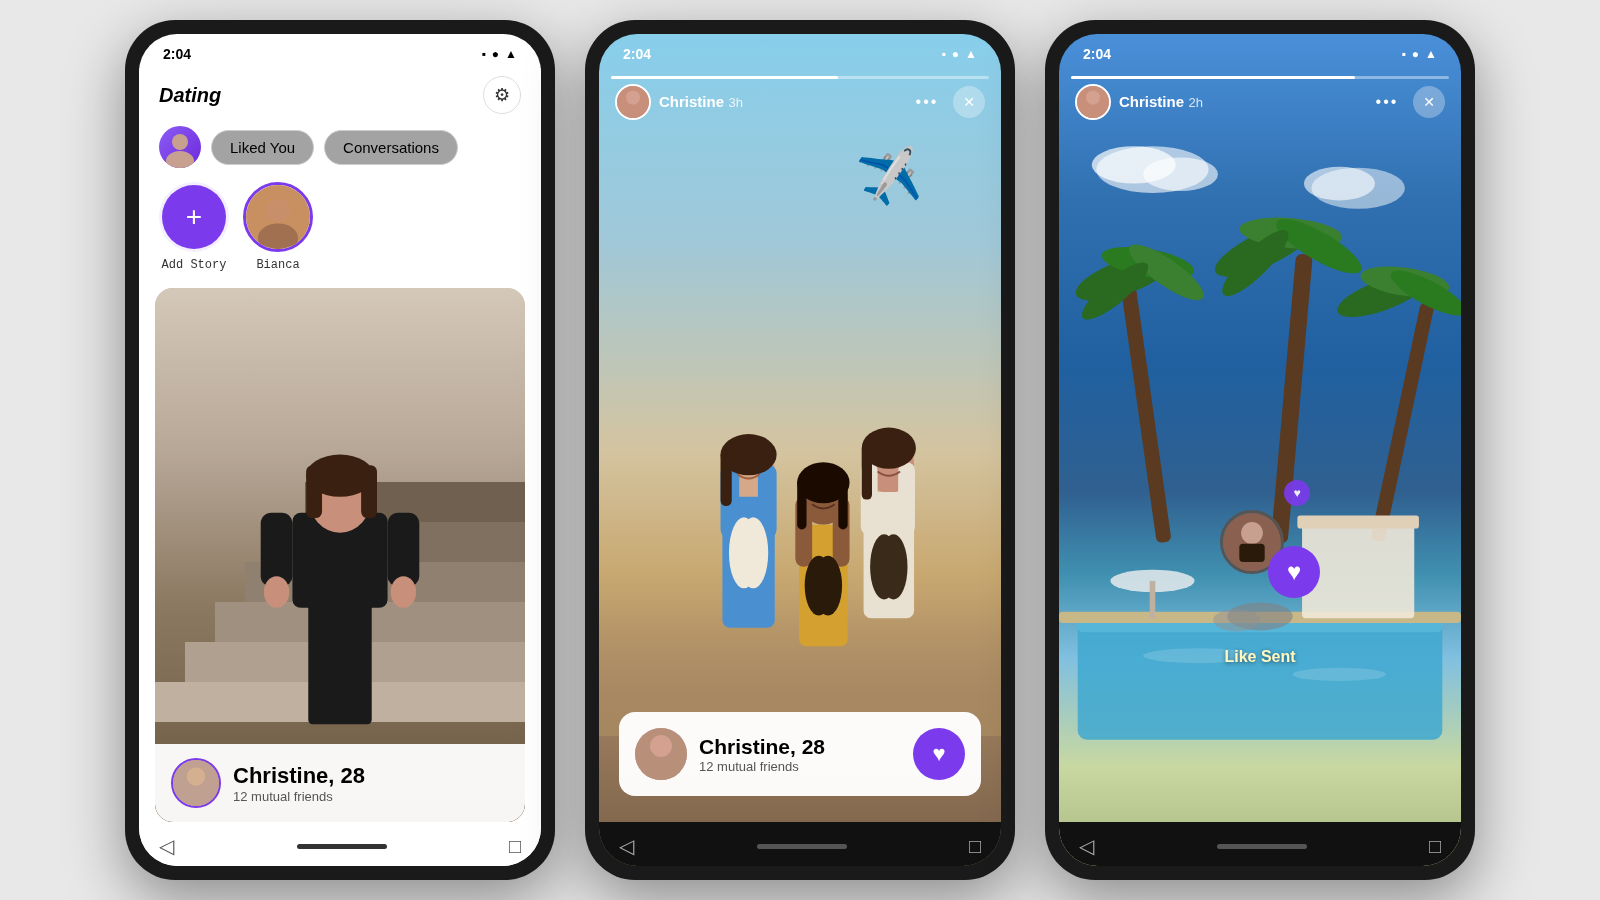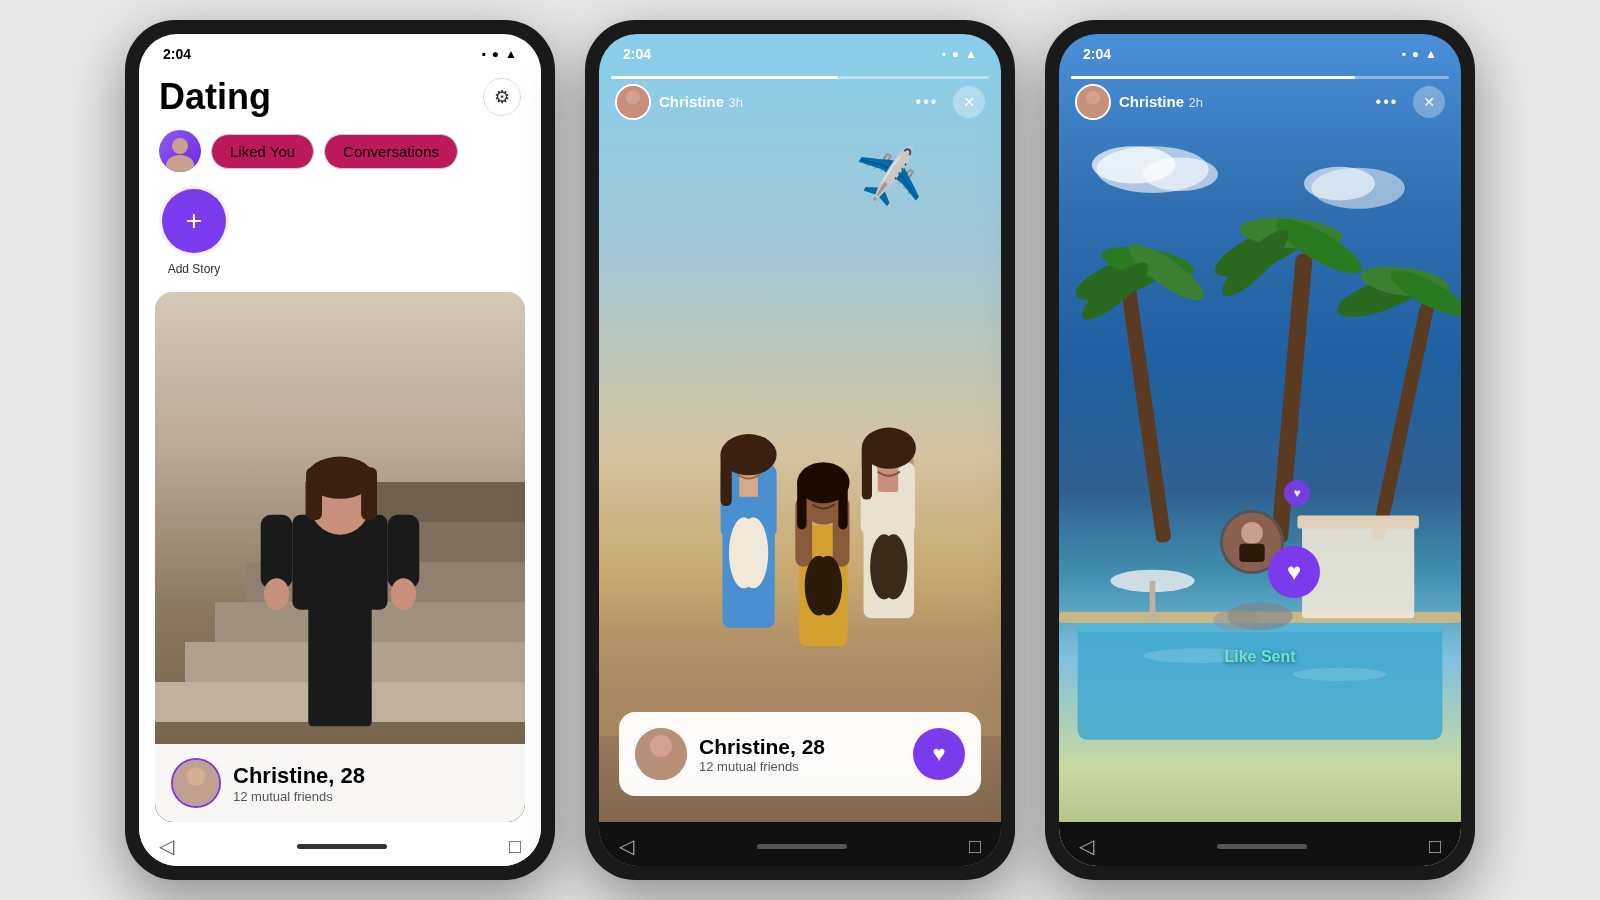--- a/index.html
+++ b/index.html
@@ -66,23 +66,24 @@
       flex-direction: column;
       background: #fff;
     }
     .dating-header {
       display: flex;
       justify-content: space-between;
       align-items: center;
       padding: 8px 20px 12px;
     }
     .dating-title {
-      font-size: 36px;
+      font-size: 20px;
       font-weight: 700;
       color: #000;
+      font-style: italic;
     }
     .gear-btn {
       width: 38px;
       height: 38px;
       border-radius: 50%;
       border: 1.5px solid #ddd;
       display: flex;
       align-items: center;
       justify-content: center;
       font-size: 18px;
@@ -104,21 +105,21 @@
       flex-shrink: 0;
     }
     .profile-avatar-small svg { width: 100%; height: 100%; }
     .tab-pill {
       padding: 8px 18px;
       border-radius: 24px;
       border: 1.5px solid #ccc;
       font-size: 15px;
       font-weight: 500;
       color: #000;
-      background: #be185d;
+      background: #a3a3a3;
       cursor: pointer;
     }
 
     
     .stories-row {
       display: flex;
       gap: 14px;
       padding: 0 20px 16px;
       overflow: hidden;
     }
@@ -153,20 +154,21 @@
       align-items: center;
       justify-content: center;
       font-size: 28px;
       color: #fff;
       font-weight: 300;
     }
     .story-name {
       font-size: 12px;
       color: #333;
       text-align: right;
+      font-family: Liberation Mono, monospace;
     }
 
     
     .profile-card {
       flex: 1;
       margin: 0 16px;
       border-radius: 18px;
       overflow: hidden;
       position: relative;
       background: #c8b8a8;
@@ -339,21 +341,21 @@
       bottom: 180px;
       left: 50%;
       transform: translateX(-50%);
       display: flex;
       flex-direction: column;
       align-items: center;
       gap: 8px;
       z-index: 10;
     }
     .like-sent-label {
-      color: #5eead4;
+      color: #fef9c3;
       font-size: 16px;
       font-weight: 600;
       text-shadow: 0 1px 4px rgba(0,0,0,0.5);
       margin-top: 55px;
     }
 
     
     .bottom-bar {
       background: #fff;
       padding: 8px 0 4px;
@@ -434,20 +436,30 @@
 
         <div class="story-item">
           <div class="story-avatar add-story">
             <div class="plus-circle">+</div>
           </div>
           <span class="story-name">Add Story</span>
         </div>
 
 
 
+        <div class="story-item">
+          <div class="story-avatar">
+            <svg viewBox="0 0 70 70" xmlns="http://www.w3.org/2000/svg" style="width:100%;height:100%">
+              <rect width="70" height="70" fill="#c89060"></rect>
+              <circle cx="35" cy="28" r="13" fill="#c8906a"></circle>
+              <ellipse cx="35" cy="58" rx="22" ry="16" fill="#a07050"></ellipse>
+            </svg>
+          </div>
+          <span class="story-name">Bianca</span>
+        </div>
       </div>
 
       <div class="profile-card">
         <div style="width:100%;height:100%;position:relative;overflow:hidden;">
 
           <div style="position:absolute;inset:0;background:linear-gradient(180deg,#d4c8b8 0%,#b8a898 30%,#8a7860 60%,#6a5840 100%);">
 
             <div style="position:absolute;bottom:100px;left:0;right:0;background:#c0b0a0;height:40px;"></div>
             <div style="position:absolute;bottom:140px;left:30px;right:0;background:#b0a090;height:40px;"></div>
             <div style="position:absolute;bottom:180px;left:60px;right:0;background:#a09080;height:40px;"></div>

